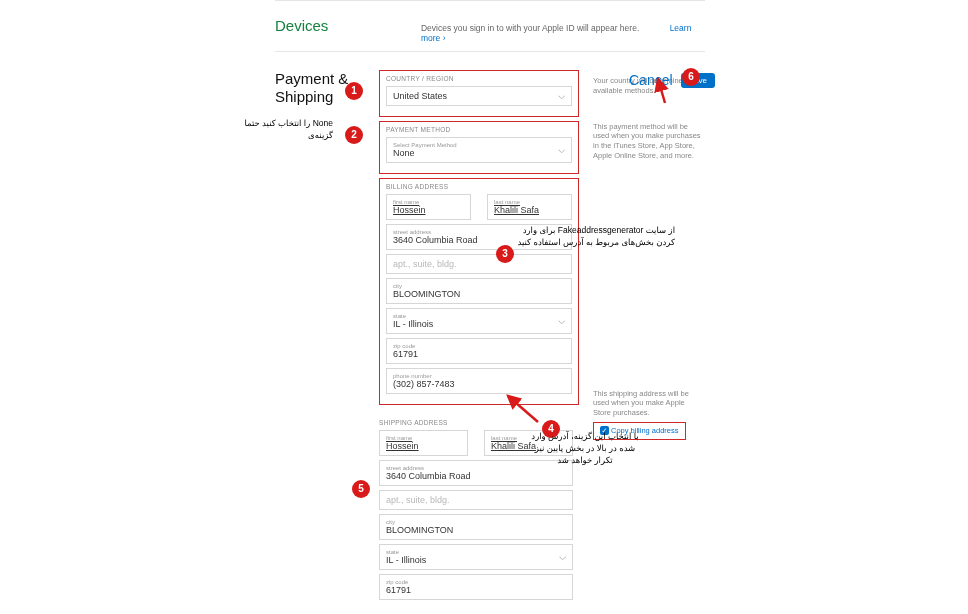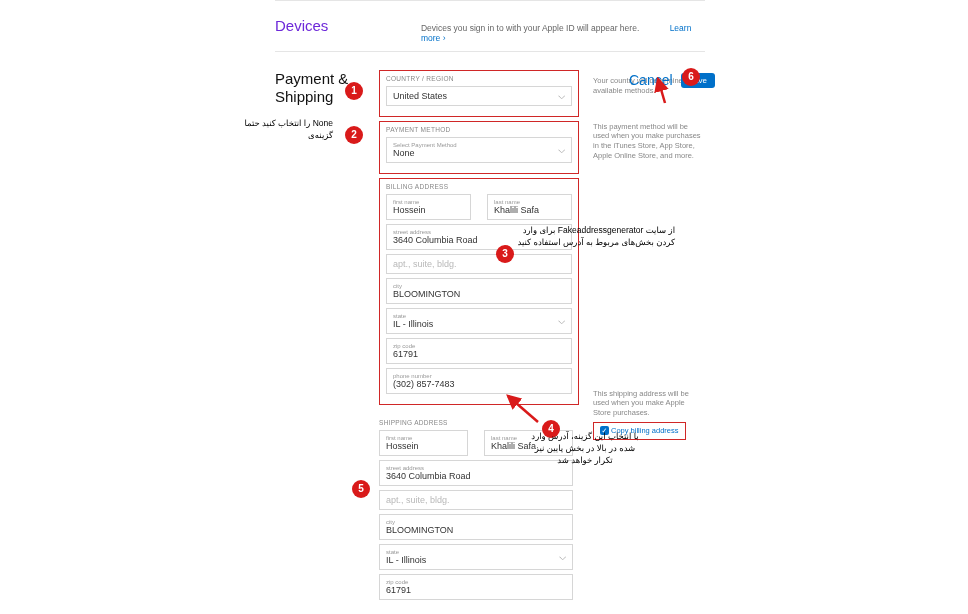--- a/index.html
+++ b/index.html
@@ -25,21 +25,21 @@
     padding-bottom: 8px;
   }
   .devices-row {
     display: flex;
     align-items: baseline;
     gap: 60px;
   }
   .sec-title {
     font-size: 15px;
     font-weight: 400;
-    color: #6d28d9;
+    color: #15803d;
     width: 90px;
   }
   .devices-text {
     font-size: 8.5px;
     color: #666;
   }
   .link { color: #0070c9; text-decoration: none; margin-left: 28px; }
   .payship-row {
     display: flex;
     gap: 14px;
@@ -136,20 +136,21 @@
     position: absolute;
     right: 6px;
     top: 50%;
     transform: translateY(-50%);
     color: #999;
     font-size: 9px;
   }
   .name-row {
     display: flex;
     gap: 16px;
+    text-decoration: underline;
   }
   .name-row .field { flex: 1; }
   .shipping-block { margin-top: 10px; }
   .copy-row {
     border: 1.5px solid #d02727;
     padding: 3px 6px;
     display: flex;
     align-items: center;
     gap: 2px;
     width: fit-content;

